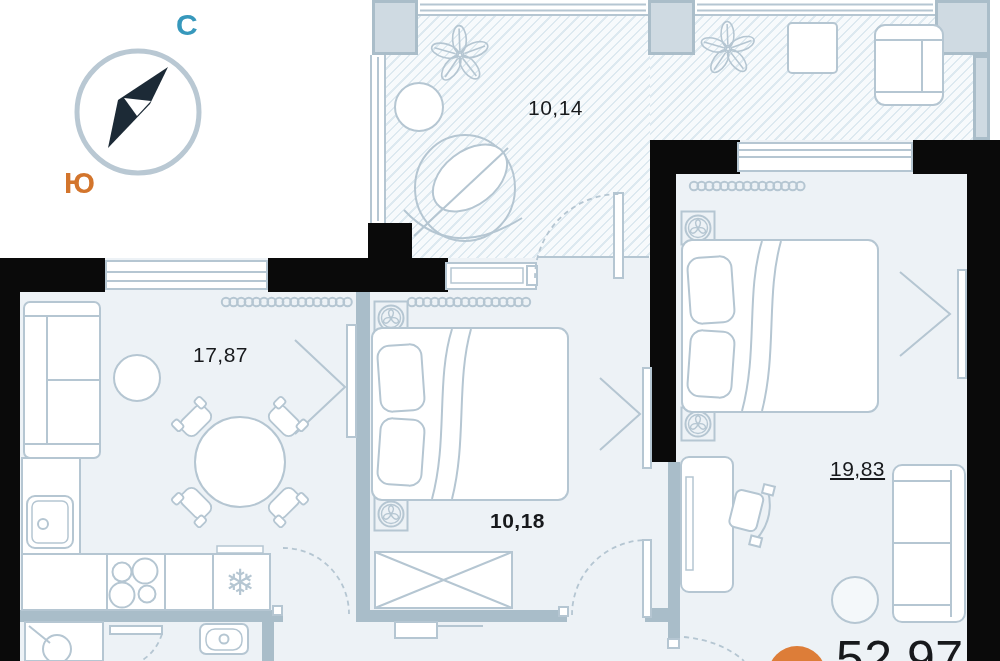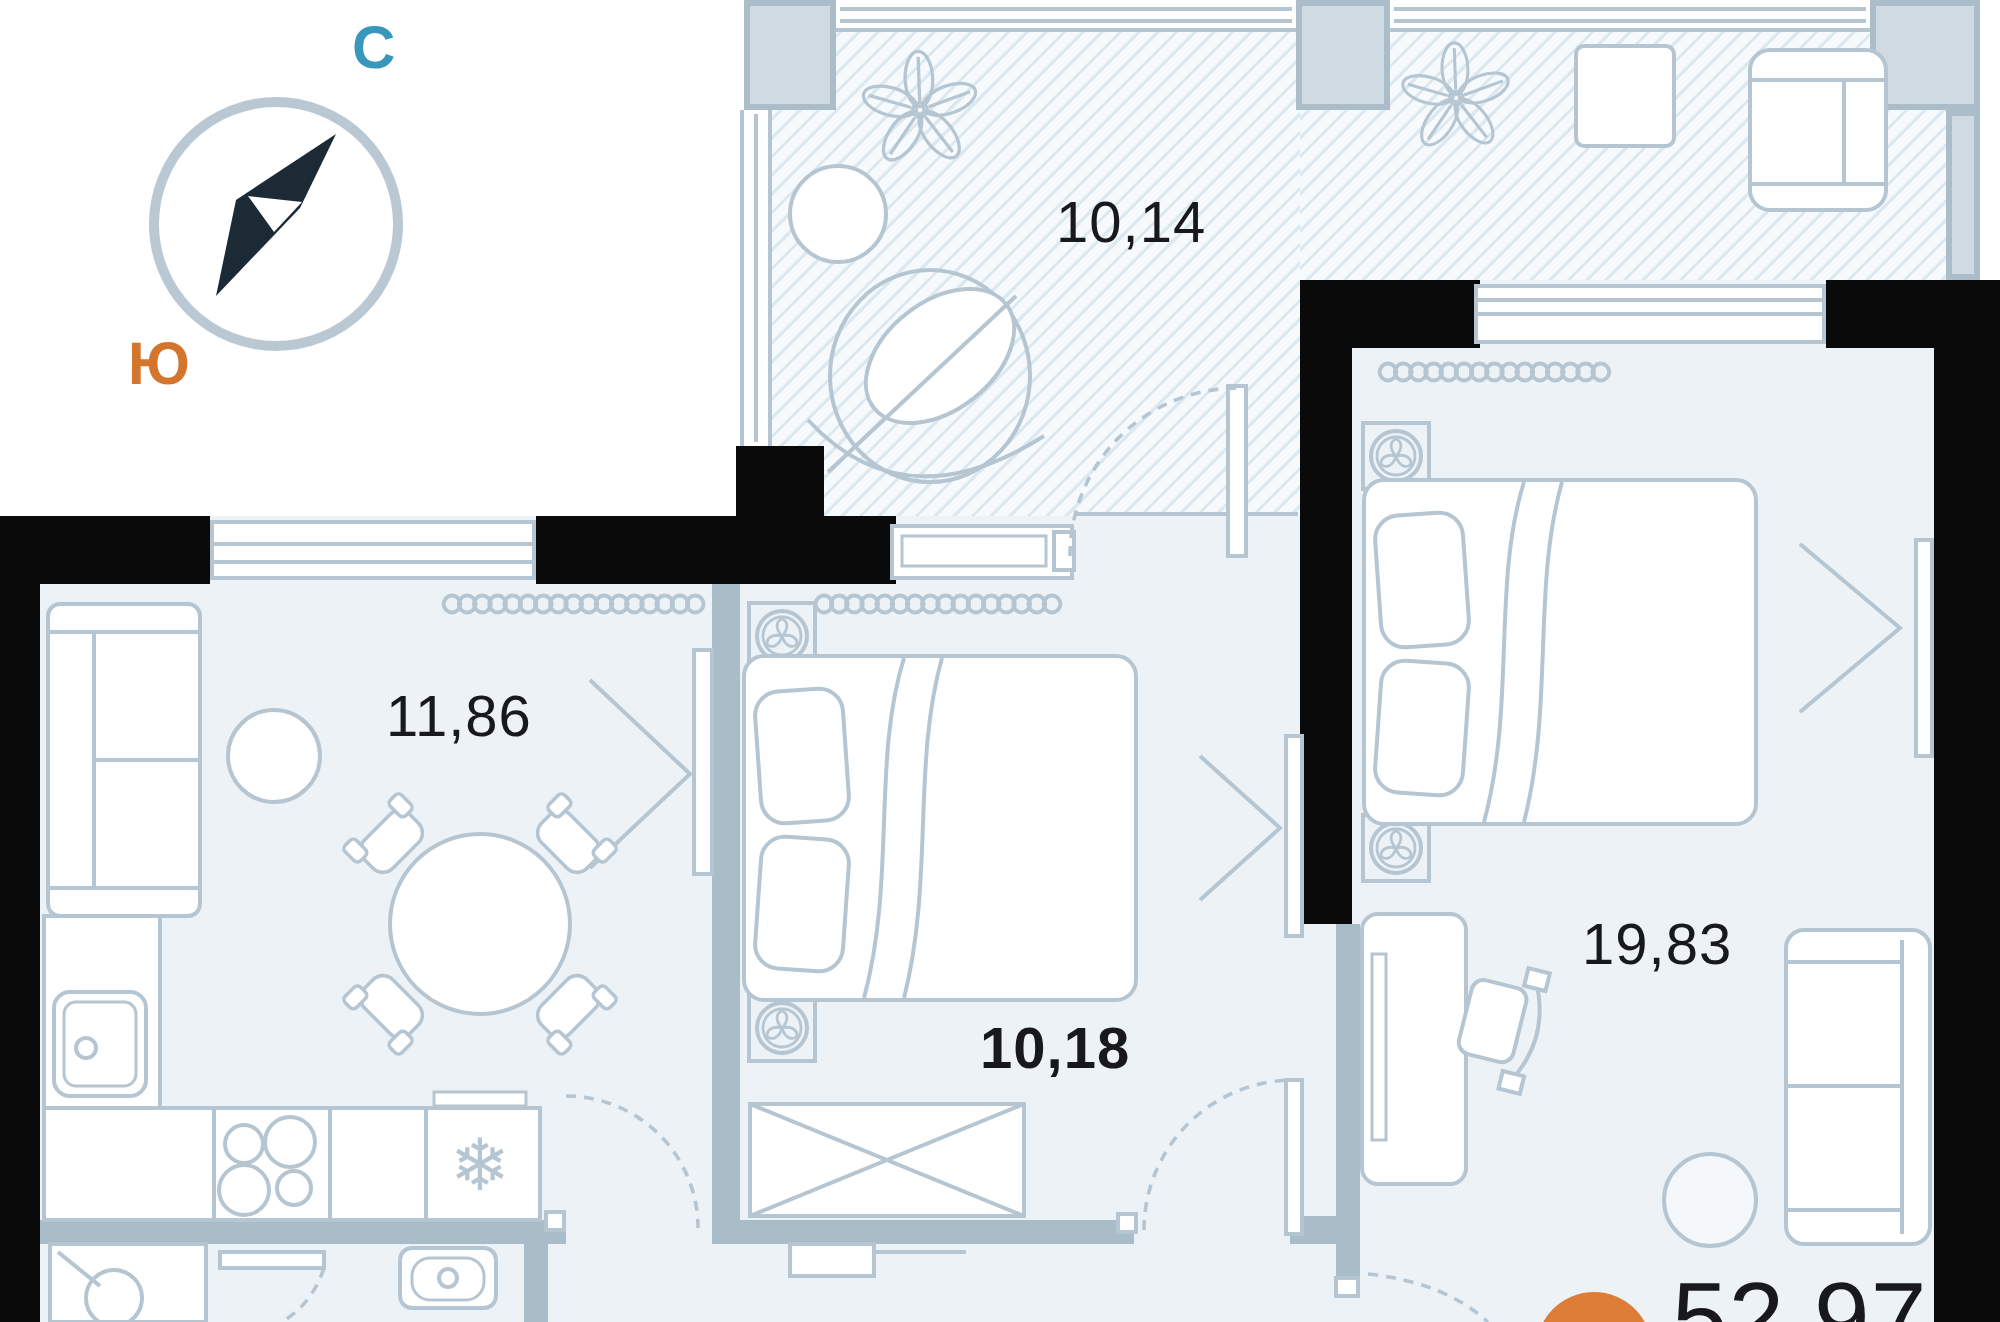--- a/index.html
+++ b/index.html
@@ -9,21 +9,21 @@
   .floor{background:#edf2f6;}
   .hatch{background-color:#f7fafc;
          background-image:repeating-linear-gradient(135deg,#f7fafc 0 5px,#dde9f0 5px 6.6px);}
   .wall{background:#0a0a0a;}
   .iwall{background:#a9bdc9;}
   .pillar{background:#cfdae2;border:3px solid #aabdc9;box-sizing:border-box;}
   .winbase{background:#fff;border:2px solid #b5c6d2;box-sizing:border-box;}
   .winband{background:#fff;border-bottom:2px solid #b5c6d2;box-sizing:border-box;}
   .winstrip{background:#fff;border-left:2px solid #b5c6d2;border-right:2px solid #b5c6d2;box-sizing:border-box;}
   svg.overlay{position:absolute;left:0;top:0;pointer-events:none;}
-  .roomlabel{position:absolute;color:#17191c;font-size:29px;letter-spacing:.5px;white-space:nowrap;}
+  .roomlabel{position:absolute;color:#17191c;font-size:21px;letter-spacing:.5px;white-space:nowrap;}
   .totallabel{position:absolute;color:#17191c;font-size:50px;letter-spacing:.5px;white-space:nowrap;}
   .north{position:absolute;color:#3798bc;font-size:30px;font-weight:bold;}
   .south{position:absolute;color:#d3752c;font-size:30px;font-weight:bold;}
   .areamark{position:absolute;width:58px;height:58px;border-radius:50%;background:#dd7d38;}
 </style>
 </head>
 <body>
 
 <div id="plan">
 
@@ -343,20 +343,20 @@
         <polygon points="168,67 118,100 108,148 150,104" fill="#1c2a36" stroke="none"></polygon>
         <polygon points="124,98 151,101 137,116" fill="#fff" stroke="none"></polygon>
       </g>
     </g>
   </svg>
 
   <div class="north" style="left:176px;top:8px;">С</div>
   <div class="south" style="left:64px;top:166px;">Ю</div>
 
   <div class="roomlabel" style="left:528px;top:96px;">10,14</div>
-  <div class="roomlabel" style="left:193px;top:343px;">11,86</div>
+  <div class="roomlabel" style="left:193px;top:343px;">17,87</div>
   <div class="roomlabel" style="left:490px;top:509px;font-weight:bold;">10,18</div>
-  <div class="roomlabel" style="left:791px;top:457px;">19,83</div>
+  <div class="roomlabel" style="left:830px;top:457px;text-decoration:underline;">19,83</div>
 
   <div class="areamark" style="left:768px;top:646px;"></div>
   <div class="totallabel" style="left:836px;top:630px;">52,97</div>
 
 </div>
 
 </body></html>

